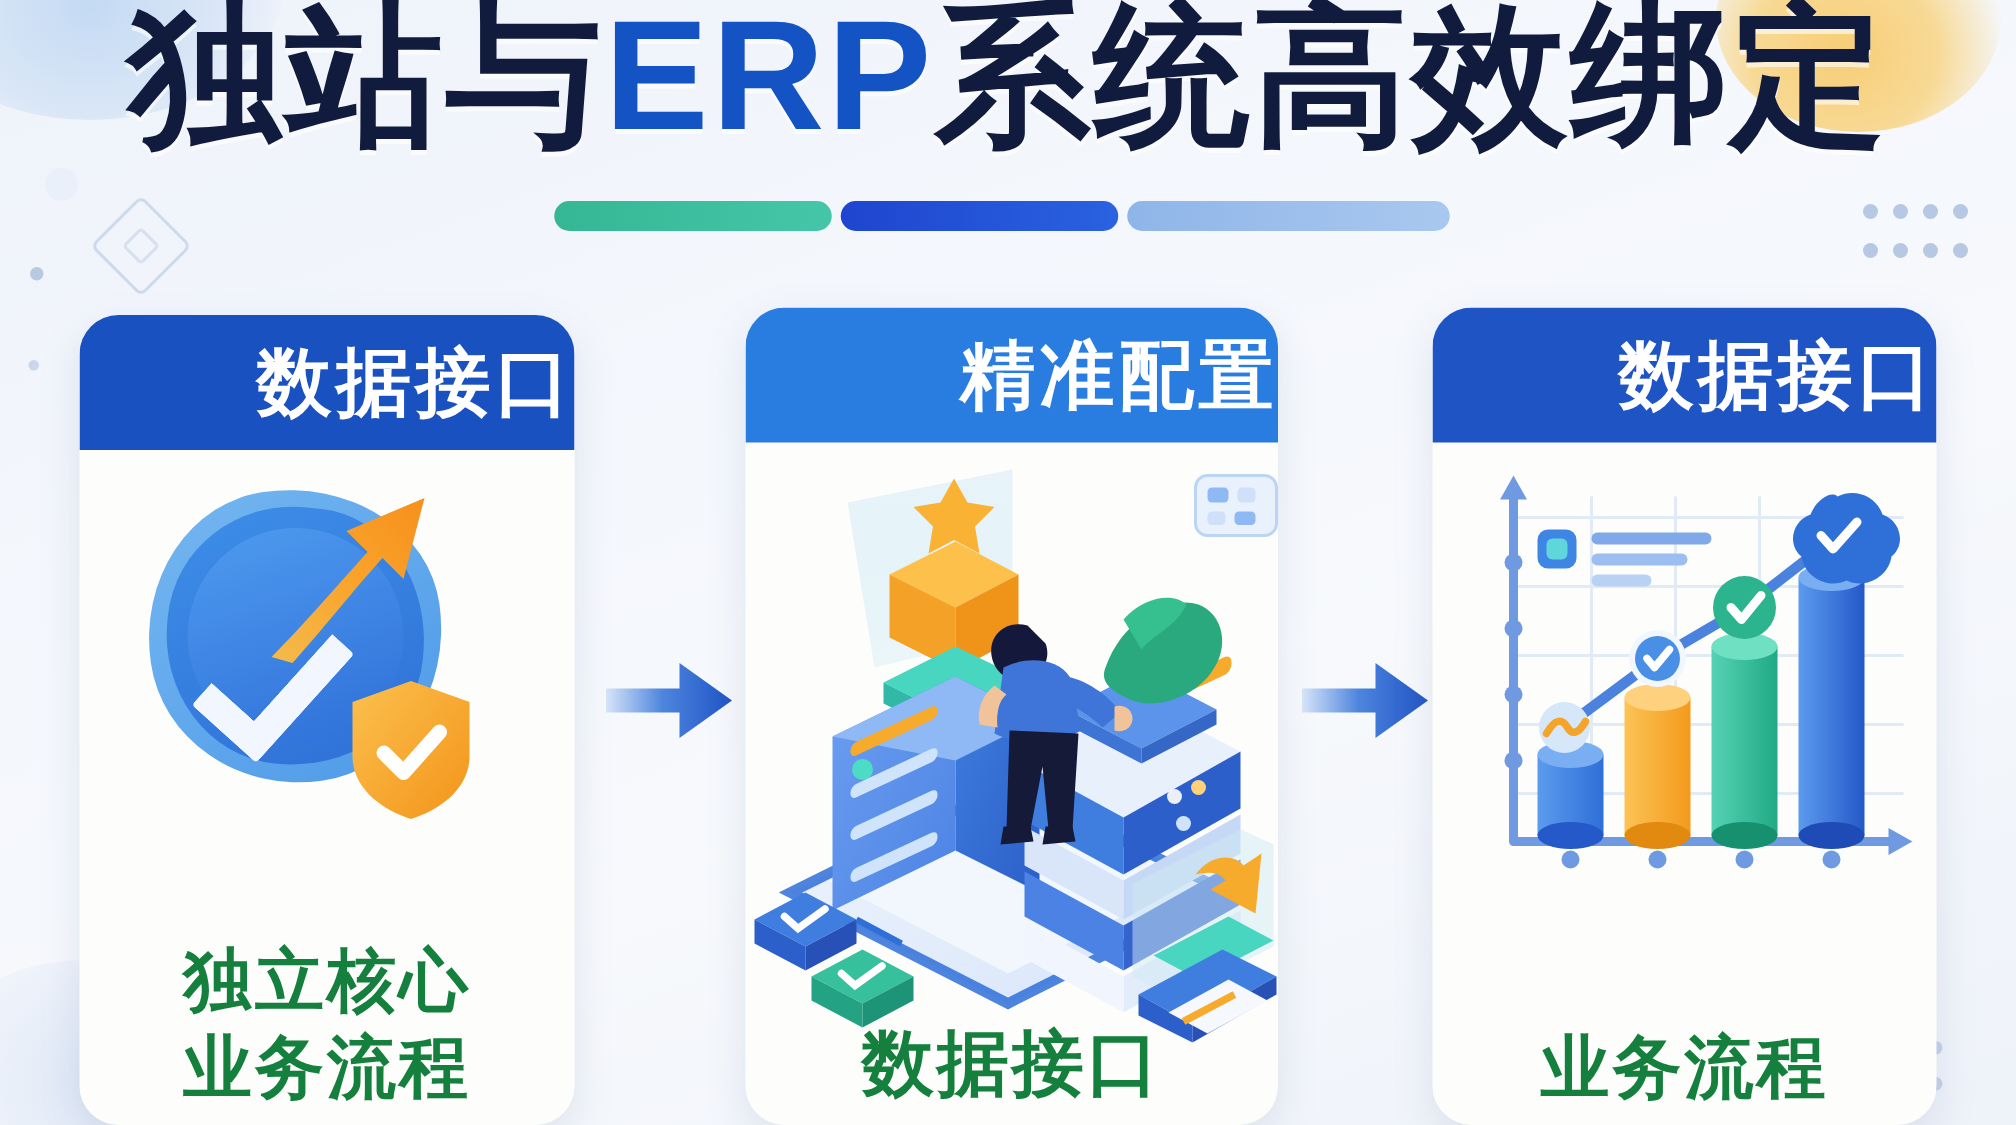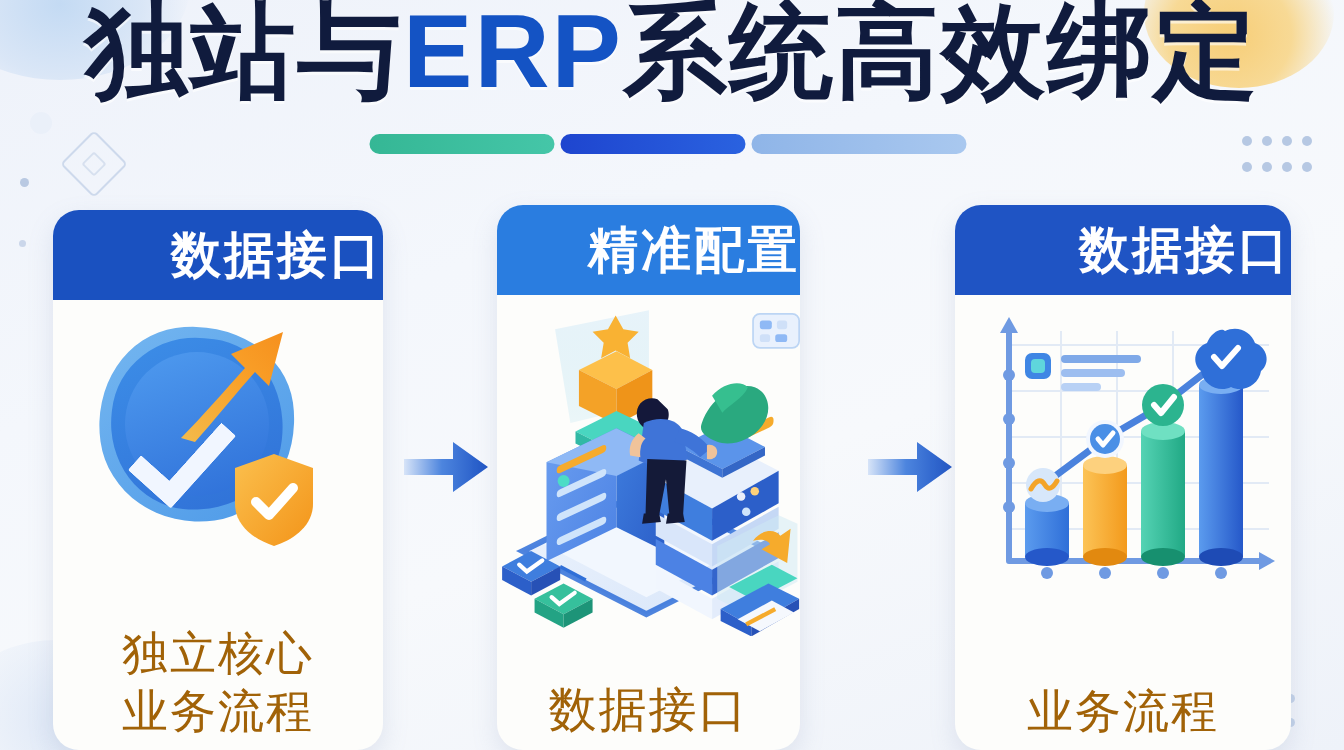--- a/index.html
+++ b/index.html
@@ -90,31 +90,31 @@
     border-radius: 26px;
     box-shadow: 0 10px 26px rgba(120,140,180,.18);
     overflow: hidden;
     display: flex; flex-direction: column; align-items: center;
   }
   .card-head {
     width: 100%; text-align: right; color: #ffffff;
     font-weight: bold; letter-spacing: 3px;
   }
   .card-1 { left: 53px;  top: 210px; width: 330px; height: 540px; }
-  .card-2 { left: 497px; top: 205px; width: 303px; height: 545px; }
+  .card-2 { left: 497px; top: 205px; width: 355px; height: 545px; }
   .card-3 { left: 955px; top: 205px; width: 336px; height: 545px; }
 
   .card-1 .card-head { background: #1a51c0; height: 90px; line-height: 90px; font-size: 50px; }
   .card-2 .card-head { background: #2a7de0; height: 90px; line-height: 90px; font-size: 50px; }
   .card-3 .card-head { background: #1f54c4; height: 90px; line-height: 90px; font-size: 50px; }
 
   .card-art { position: relative; flex: 1; width: 100%; }
   .card-caption {
-    width: 100%; text-align: center; color: #a16207;
-    font-weight: normal; font-size: 46px; line-height: 1.25;
+    width: 100%; text-align: center; color: #15803d;
+    font-weight: bold; font-size: 46px; line-height: 1.25;
     letter-spacing: 2px; padding-bottom: 10px;
   }
   .card-2 .card-caption { font-size: 48px; }
 
   
   .arrow {
     position: absolute; width: 84px; height: 54px;
   }
   .arrow-1 { left: 404px; top: 440px; }
   .arrow-2 { left: 868px; top: 440px; }

